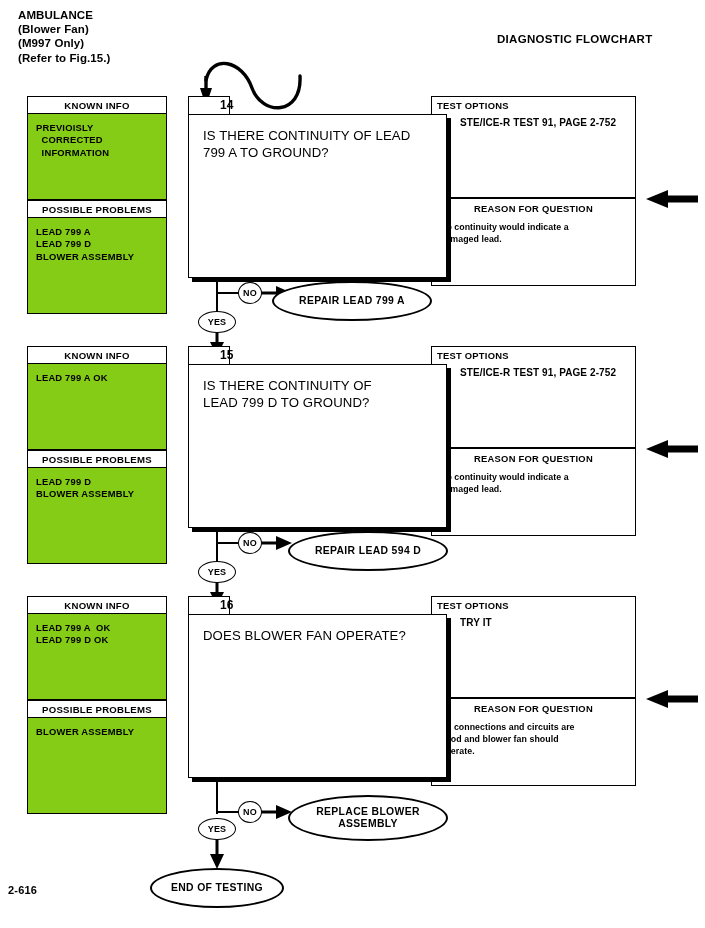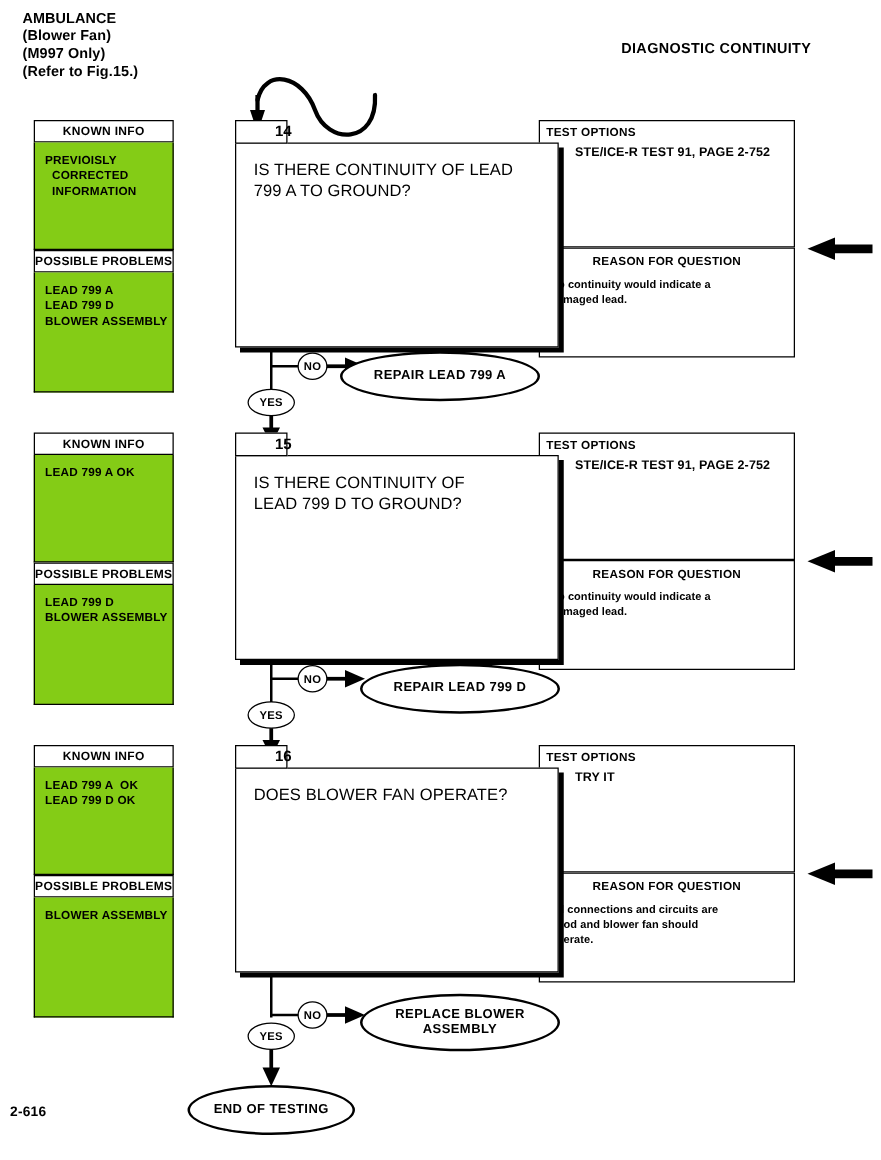--- a/index.html
+++ b/index.html
@@ -36,21 +36,21 @@
     letter-spacing: 0.3px;
   }
   .page-number {
     left: 8px; top: 884px;
     font-size: 11px;
     font-weight: bold;
     letter-spacing: 0.2px;
   }
 
   
-  .info-panel { left: 27px; width: 112px; }
+  .info-panel { left: 27px; width: 140px; }
   .info-head {
     border: 1.4px solid #000;
     height: 18px;
     line-height: 18px;
     text-align: center;
     font-size: 9.6px;
     font-weight: bold;
     letter-spacing: 0.25px;
     box-sizing: border-box;
     background: #fff;
@@ -185,21 +185,21 @@
 </style>
 </head>
 <body>
 
 <div id="page">
 
   <div class="abs doc-title">AMBULANCE
 (Blower Fan)
 (M997 Only)
 (Refer to Fig.15.)</div>
-  <div class="abs flowchart-label">DIAGNOSTIC CONTINUITY</div>
+  <div class="abs flowchart-label">DIAGNOSTIC FLOWCHART</div>
 
   <svg class="connector" style="left:190px; top:28px; width:160px; height:92px;">
     <path d="M 110 48 C 112 88, 72 88, 62 60 C 52 32, 22 26, 16 52" fill="none" stroke="#000" stroke-width="3.4" stroke-linecap="round"></path>
     <path d="M 16 78 L 10 60 L 22 60 Z" fill="#000"></path>
     <line x1="16" y1="48" x2="16" y2="64" stroke="#000" stroke-width="3.4"></line>
   </svg>
 
 
   <div class="abs info-panel" style="top:96px;">
     <div class="info-head">KNOWN INFO</div>
@@ -281,21 +281,21 @@
     <path d="M 2 10 L 24 1 L 24 19 Z" fill="#000"></path>
   </svg>
 
   <div class="abs line-v" style="left:216px; top:528px; height:36px;"></div>
   <div class="abs line-h" style="left:216px; top:542px; width:24px;"></div>
   <div class="abs badge" style="left:238px; top:532px; width:24px; height:22px;">NO</div>
   <svg class="connector" style="left:260px; top:534px; width:36px; height:18px;">
     <line x1="0" y1="9" x2="20" y2="9" stroke="#000" stroke-width="3"></line>
     <path d="M 32 9 L 16 2 L 16 16 Z" fill="#000"></path>
   </svg>
-  <div class="abs ellipse" style="left:288px; top:531px; width:160px; height:40px;">REPAIR LEAD 799 D</div>
+  <div class="abs ellipse" style="left:288px; top:531px; width:160px; height:40px;">REPAIR LEAD 594 D</div>
 
   <div class="abs badge oval" style="left:198px; top:561px; width:38px; height:22px;">YES</div>
   <svg class="connector" style="left:208px; top:580px; width:18px; height:28px;">
     <line x1="9" y1="0" x2="9" y2="16" stroke="#000" stroke-width="3"></line>
     <path d="M 9 26 L 2 12 L 16 12 Z" fill="#000"></path>
   </svg>
 
   <div class="abs info-panel" style="top:596px;">
     <div class="info-head">KNOWN INFO</div>
     <div class="info-body" style="height:86px;">LEAD 799 A  OK

